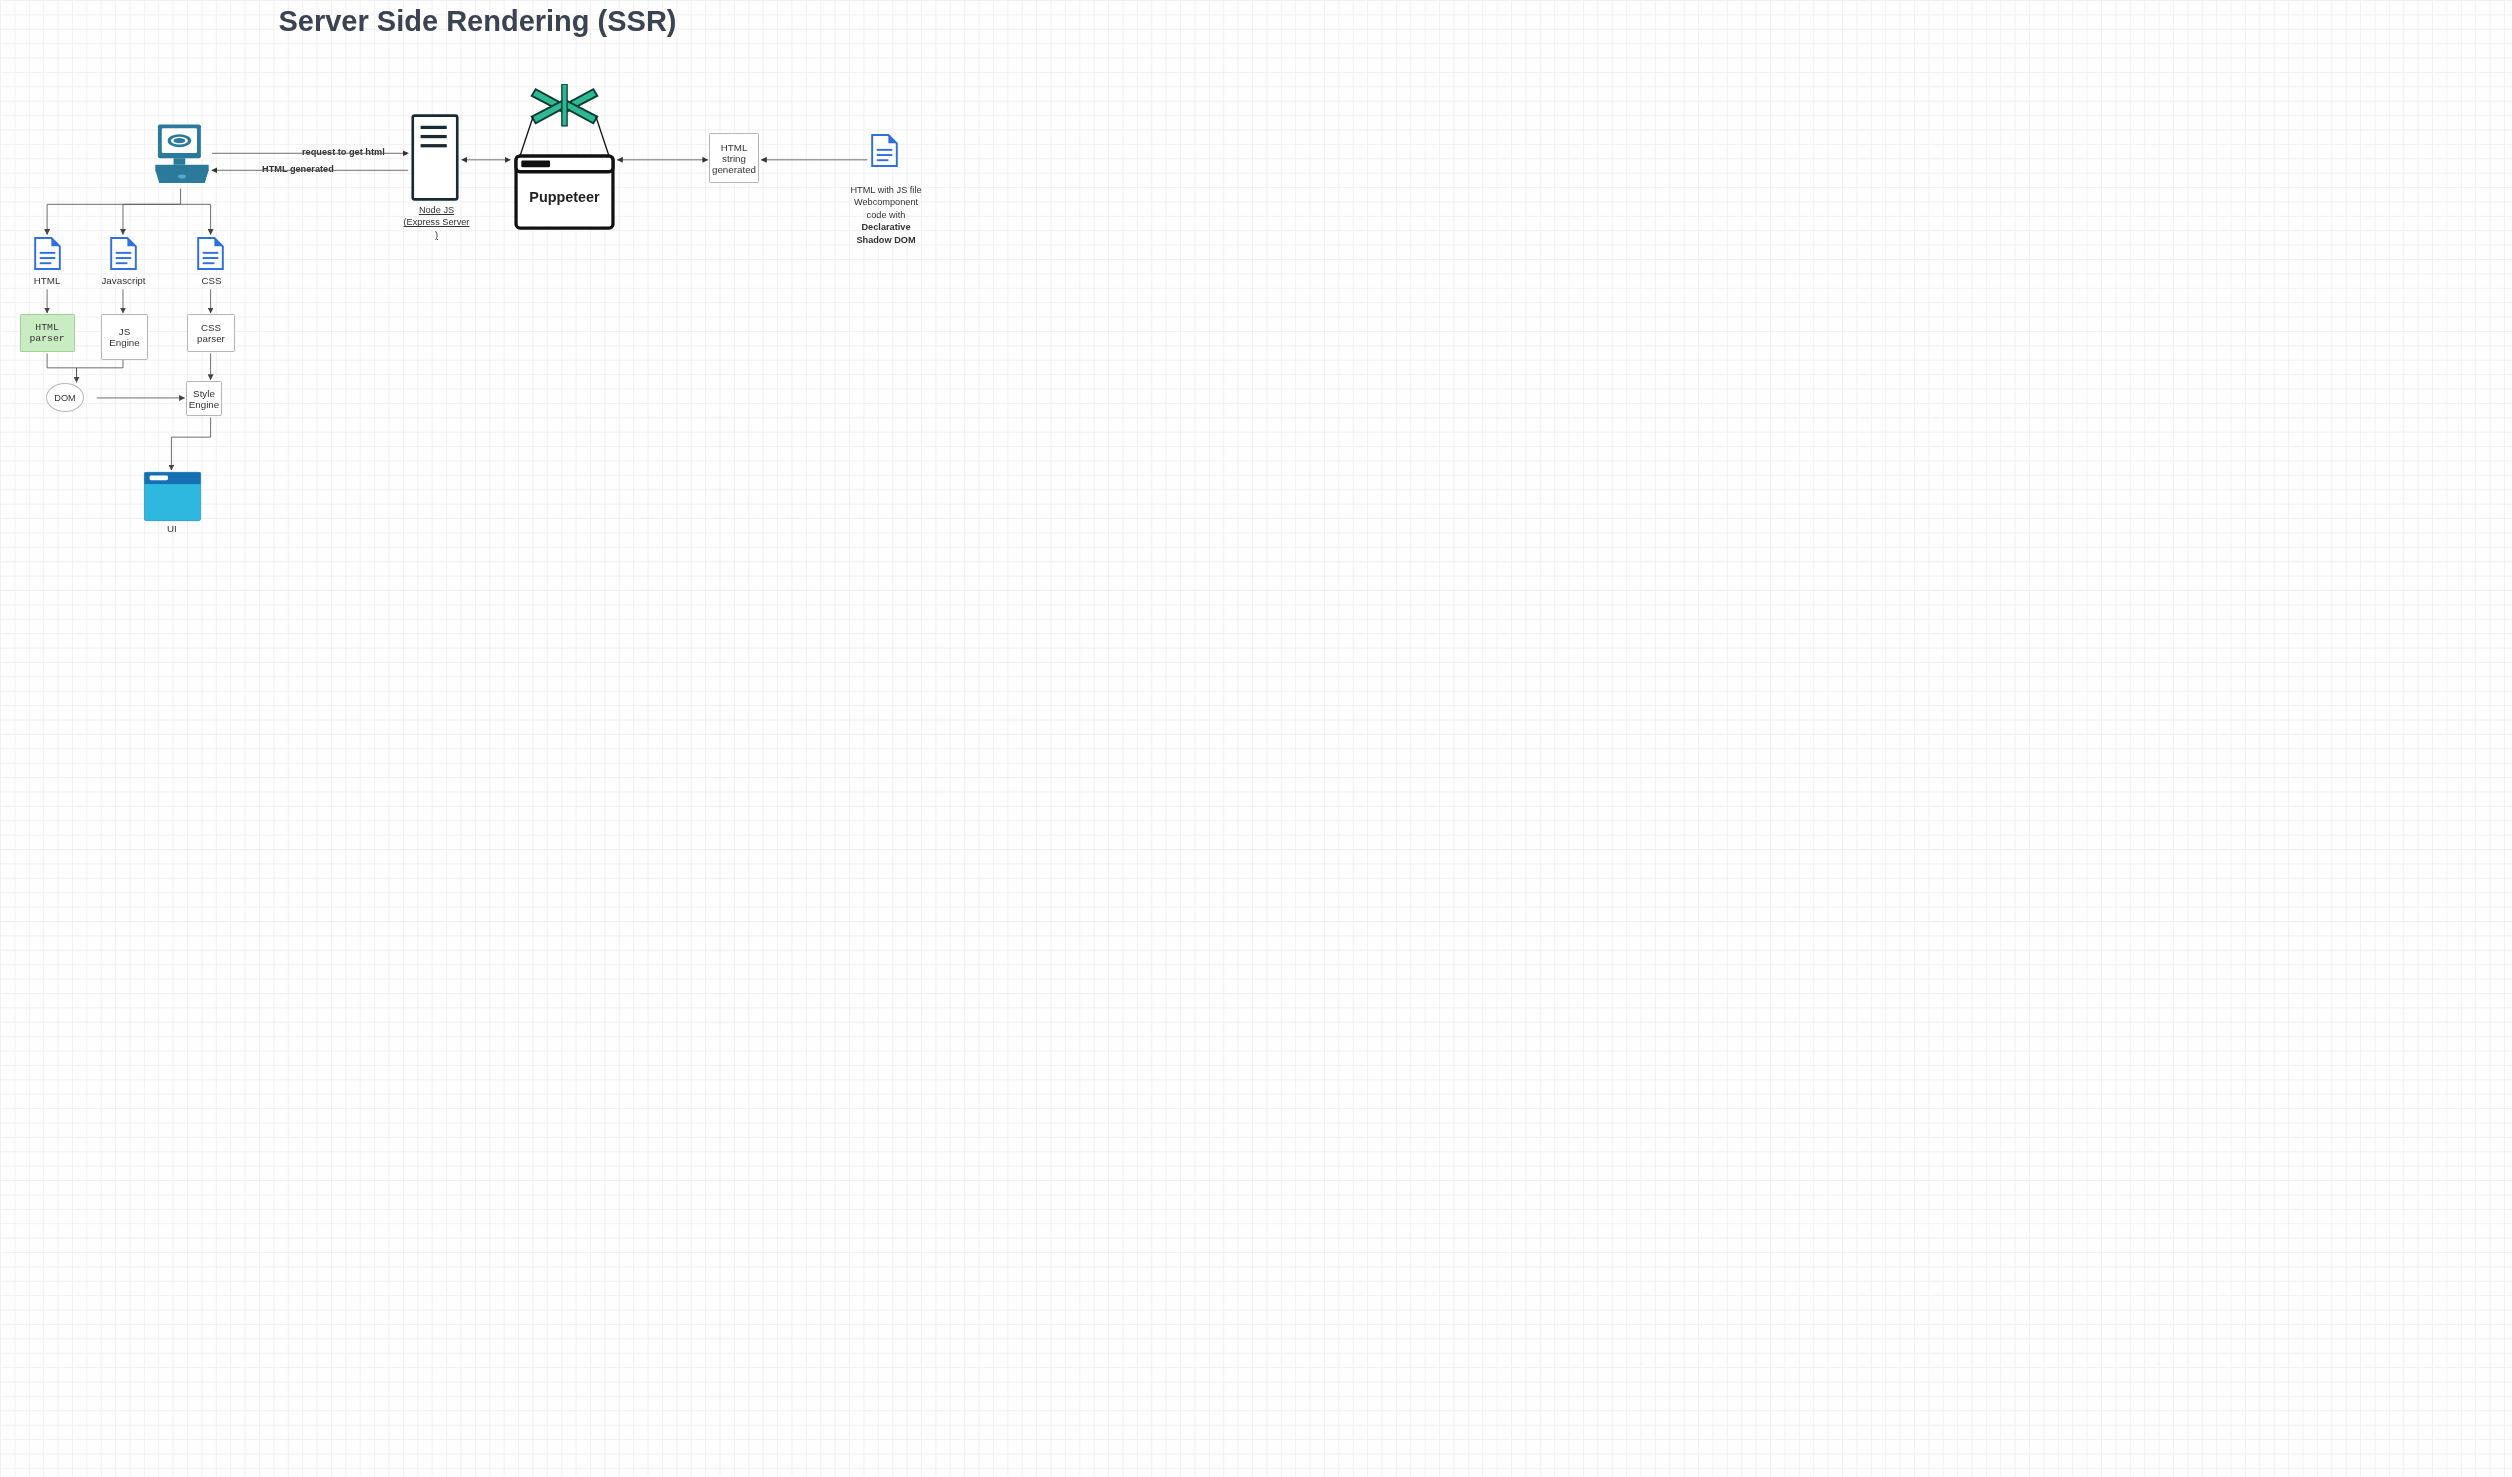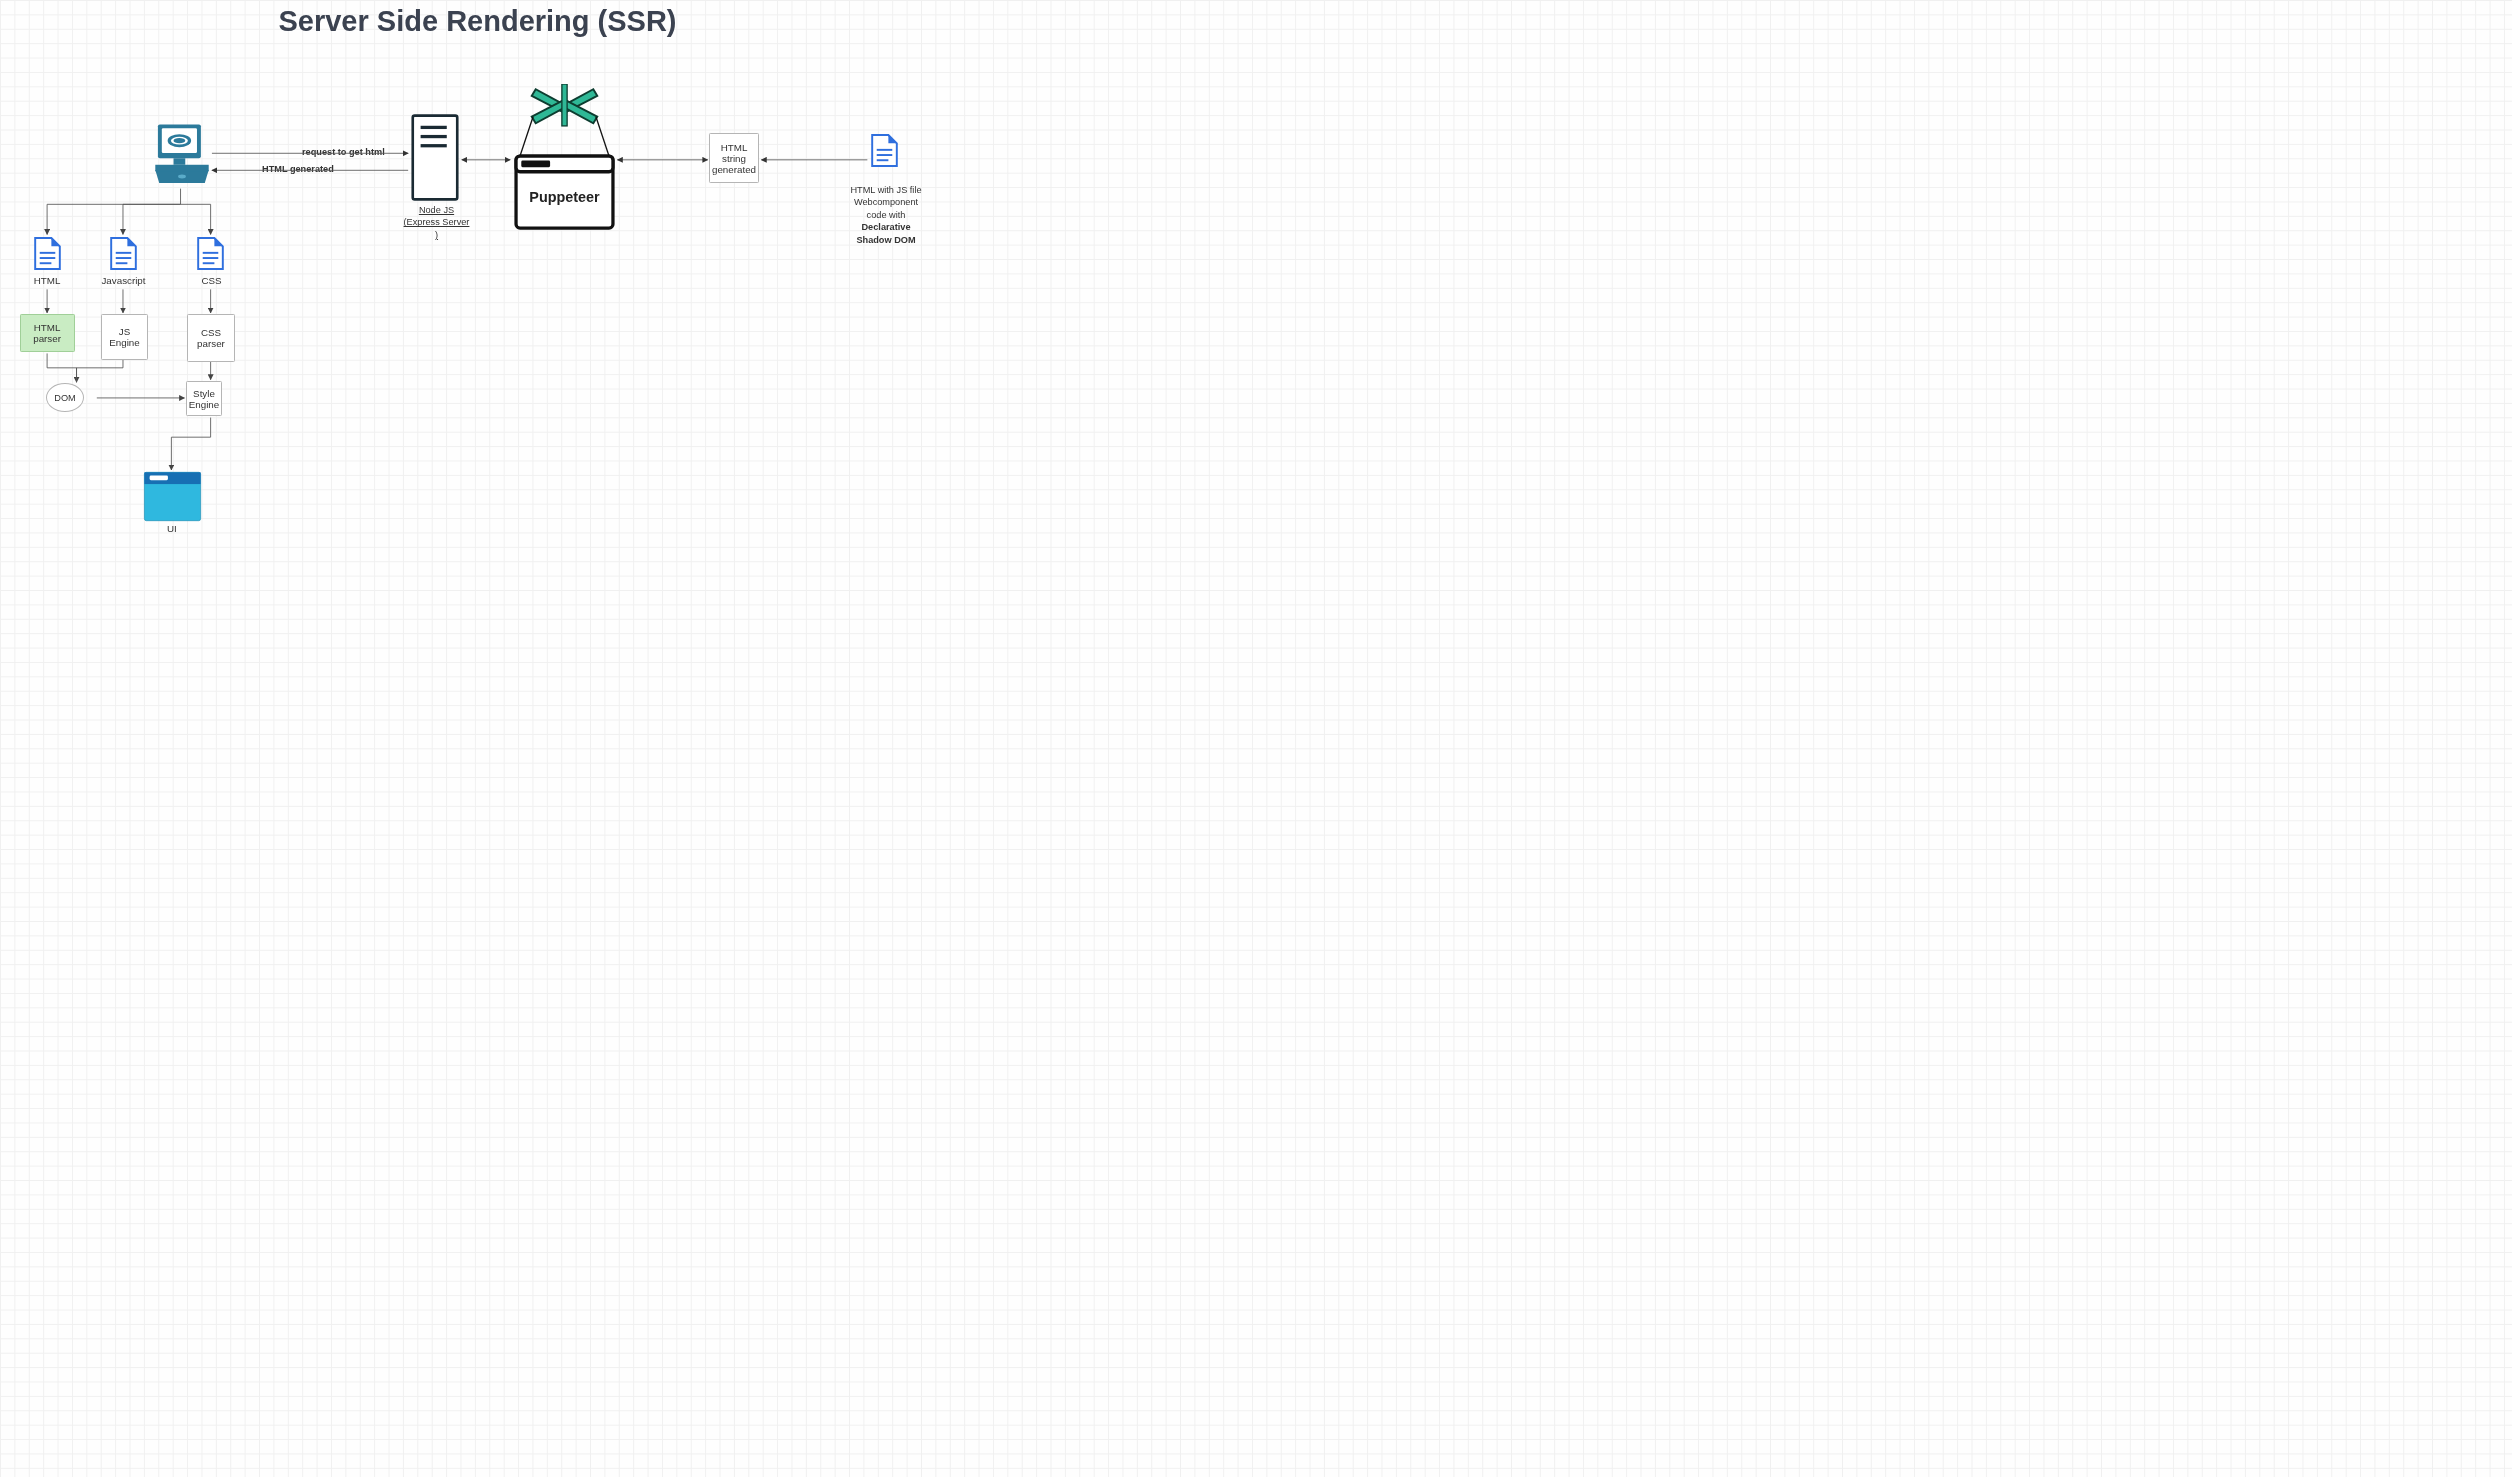--- a/index.html
+++ b/index.html
@@ -32,21 +32,21 @@
   background: #fff;
   border-radius: 1.3px;
   display: flex;
   align-items: center;
   justify-content: center;
   font-size: 9.8px;
   color: #333;
   text-align: center;
   padding: 2.6px 3.9px;
 }
-.box.green { background: #c9ecc3; border-color: #a0cf98; }
+.box.green { background: #c9ecc3; border-color: #a0cf98; font-family: Liberation Mono, monospace; }
 .circle {
   position: absolute;
   border: 0.7px solid #b5b5b5;
   background: #fff;
   border-radius: 50%;
   display: flex;
   align-items: center;
   justify-content: center;
   font-size: 9.2px;
 }
@@ -228,21 +228,21 @@
     <path class="file-fold" d="M 28 3 L 28 16 L 41 16 Z"></path>
     <line class="file-line" x1="10" y1="26" x2="34" y2="26"></line>
     <line class="file-line" x1="10" y1="34" x2="34" y2="34"></line>
     <line class="file-line" x1="10" y1="42" x2="28" y2="42"></line>
   </svg>
 </div>
 <div class="file-label" style="position:absolute; left:194px; top:275px; width:35px;">CSS</div>
 
 <div class="box green" style="left:19.6px; top:314px; width:55px; height:38px;">HTML parser</div>
 <div class="box" style="left:101px; top:314px; width:47px; height:46px;">JS Engine</div>
-<div class="box" style="left:187px; top:314px; width:48px; height:48px;">CSS parser</div>
+<div class="box" style="left:187px; top:314px; width:48px; height:38px;">CSS parser</div>
 
 <div class="circle" style="left:46px; top:383px; width:38px; height:29px;">DOM</div>
 
 <div class="box" style="left:186px; top:381px; width:36px; height:35px;">Style Engine</div>
 
 <div class="uiwin" style="left:143px; top:471px;">
   <svg width="59" height="51" viewBox="0 0 90 78">
     <rect x="2" y="2" width="86" height="74" rx="3" fill="#2fb8df" stroke="#1a8ab0" stroke-width="1"></rect>
     <rect x="2" y="2" width="86" height="18" fill="#176fb3"></rect>
     <rect x="10" y="7" width="28" height="7" rx="2" fill="#fff"></rect>

